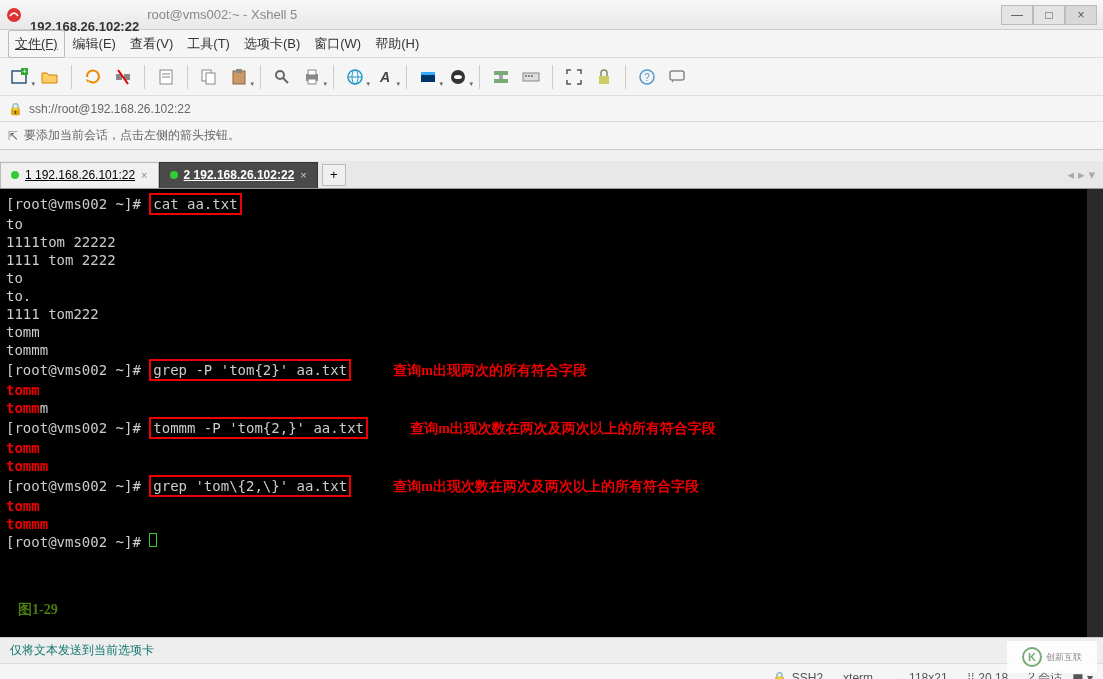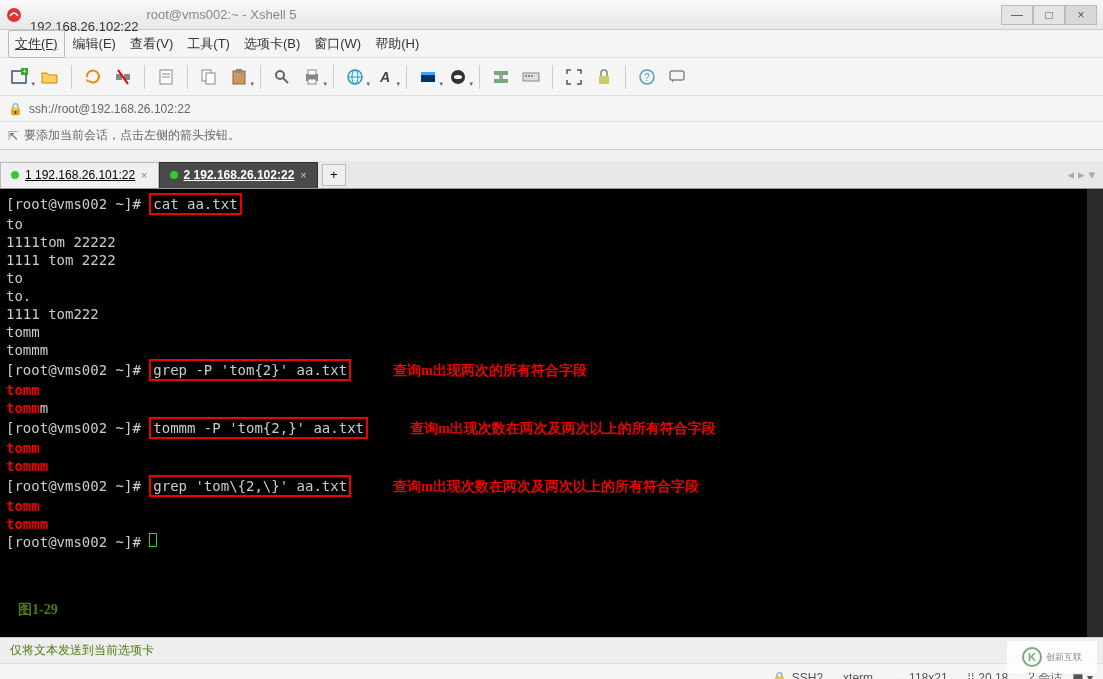--- a/index.html
+++ b/index.html
@@ -1,19 +1,19 @@
 <!DOCTYPE html>
 <html><head>
 <meta charset="utf-8">
 <style>
 * { margin: 0; padding: 0; box-sizing: border-box; }
 body { font-family: "Microsoft YaHei", Arial, sans-serif; font-size: 13px; background: #f0f0f0; width: 1103px; height: 679px; overflow: hidden; position: relative; }
 .titlebar { height: 30px; background: linear-gradient(#f8f8f8, #e8e8e8); display: flex; align-items: center; padding: 0 6px; border-bottom: 1px solid #ccc; }
 .titlebar .icon-app { width: 16px; height: 16px; margin-right: 8px; }
-.titlebar .title-main { font-weight: normal; color: #333; margin-top: 24px; }
+.titlebar .title-main { font-weight: bold; color: #333; margin-top: 24px; }
 .titlebar .title-sub { color: #888; margin-left: 8px; }
 .titlebar .win-controls { margin-left: auto; display: flex; gap: 0; }
 .win-btn { width: 32px; height: 20px; background: #e4e4e4; border: 1px solid #bbb; display: flex; align-items: center; justify-content: center; font-size: 12px; color: #555; cursor: pointer; }
 .win-btn.close { background: #d8d8d8; }
 .menubar { height: 28px; background: #f5f5f5; display: flex; align-items: center; padding: 0 8px; gap: 2px; border-bottom: 1px solid #ddd; }
 .menubar .menu-item { padding: 4px 6px; color: #333; cursor: pointer; }
 .toolbar { height: 38px; background: #f5f5f5; display: flex; align-items: center; padding: 0 8px; gap: 6px; border-bottom: 1px solid #ddd; }
 .tool-btn { width: 24px; height: 24px; display: flex; align-items: center; justify-content: center; cursor: pointer; color: #555; position: relative; }
 .tool-btn .dd { font-size: 7px; position: absolute; right: -3px; bottom: 1px; color: #666; }
 .sep { width: 1px; height: 24px; background: #ccc; margin: 0 3px; }
@@ -32,21 +32,21 @@
 .tab-nav { margin-left: auto; display: flex; gap: 4px; padding-right: 8px; color: #aaa; }
 .terminal { background: #000; color: #ccc; font-family: "Consolas", monospace; font-size: 14px; line-height: 18px; height: 448px; padding: 4px 6px; position: relative; overflow: hidden; }
 .terminal .line { white-space: pre; }
 .prompt { color: #ccc; }
 .redbox { border: 2px solid #e00; display: inline-block; padding: 0 2px; }
 .annot { color: #e00; font-family: "Microsoft YaHei"; font-weight: bold; font-size: 14px; }
 .red { color: #e00; font-weight: bold; }
 .cursor-box { display: inline-block; width: 8px; height: 14px; border: 1px solid #3c3; }
 .fig-label { position: absolute; left: 18px; bottom: 18px; color: #4d7c0f; font-weight: bold; font-family: "Microsoft YaHei"; }
 .scrollbar-v { position: absolute; right: 0; top: 0; width: 16px; height: 100%; background: #2a2a2a; }
-.statusbar-hint { height: 26px; background: #eee; display: flex; align-items: center; padding: 0 10px; color: #4d7c0f; font-size: 12px; border-top: 1px solid #ccc; }
+.statusbar-hint { height: 26px; background: #eee; display: flex; align-items: center; padding: 0 10px; color: #0f766e; font-size: 12px; border-top: 1px solid #ccc; }
 .statusbar { height: 28px; background: #f5f5f5; display: flex; align-items: center; padding: 0 10px; gap: 20px; color: #555; font-size: 12px; justify-content: flex-end; border-top: 1px solid #ddd; }
 .statusbar .item { display: flex; align-items: center; gap: 4px; }
 .watermark { position: absolute; right: 6px; bottom: 6px; width: 90px; height: 32px; background: rgba(255,255,255,0.85); display: flex; align-items: center; justify-content: center; font-size: 9px; color: #888; border-radius: 2px; }
 .watermark .wk { width: 20px; height: 20px; border: 2px solid #7a7; border-radius: 50%; display: flex; align-items: center; justify-content: center; font-weight: bold; color: #7a7; margin-right: 4px; font-size: 11px; }
 </style>
 </head>
 <body>
 
 <div class="titlebar">
   <svg class="icon-app" viewBox="0 0 16 16">

